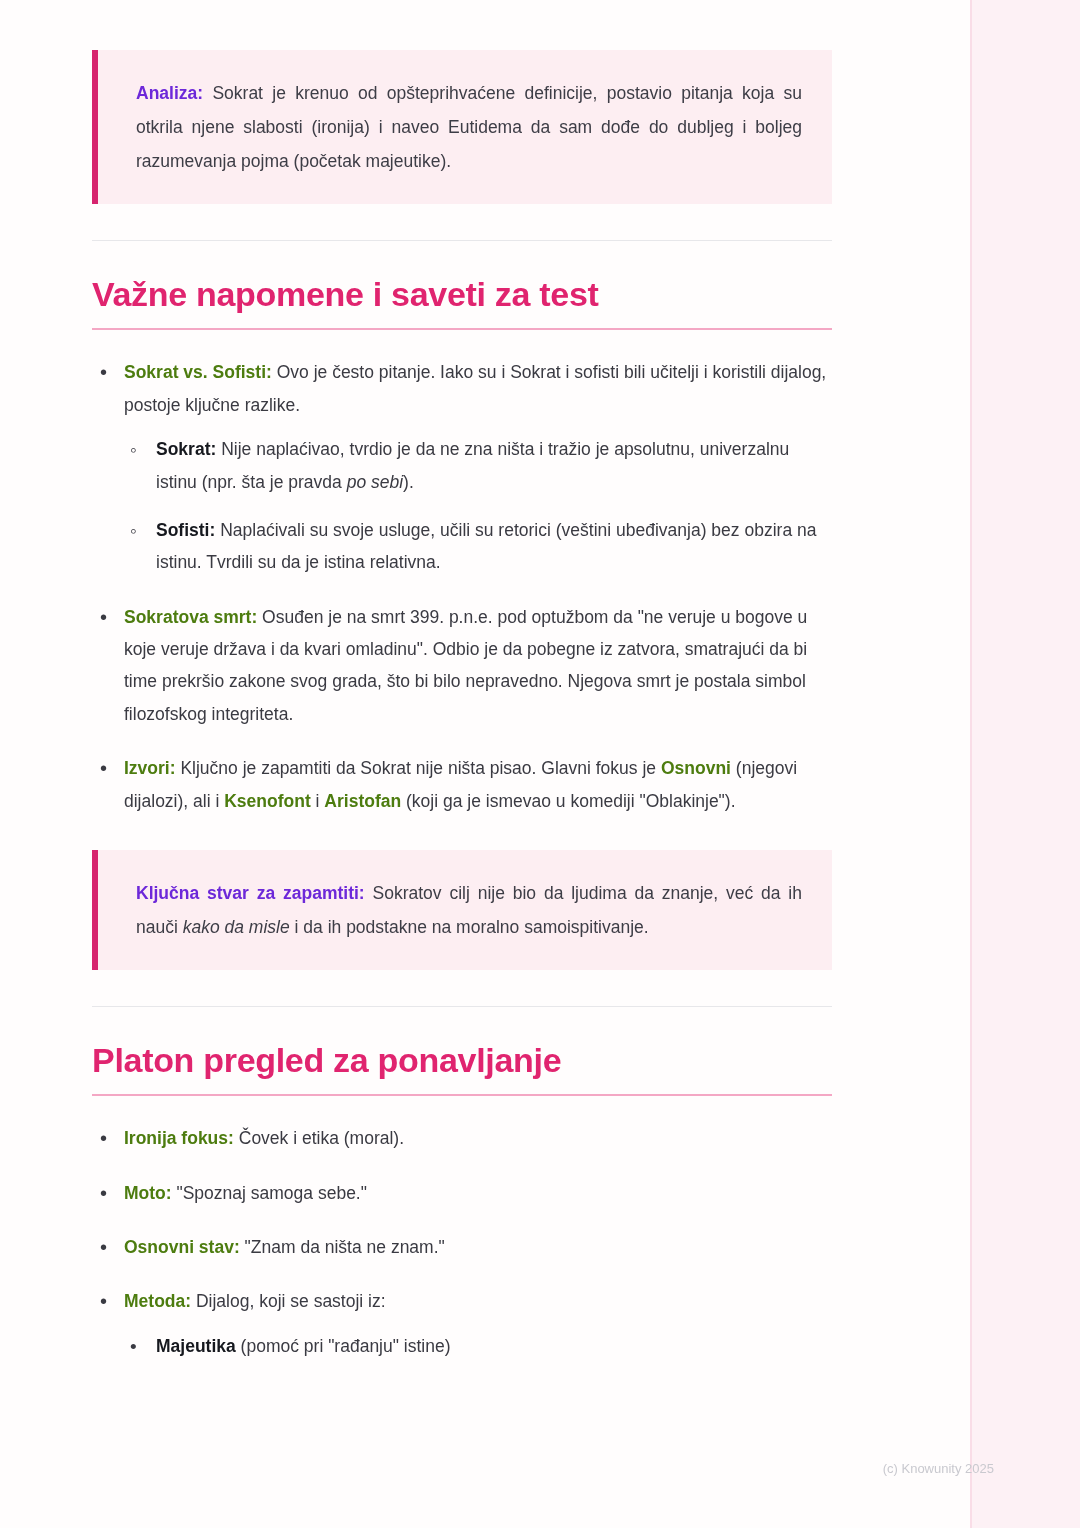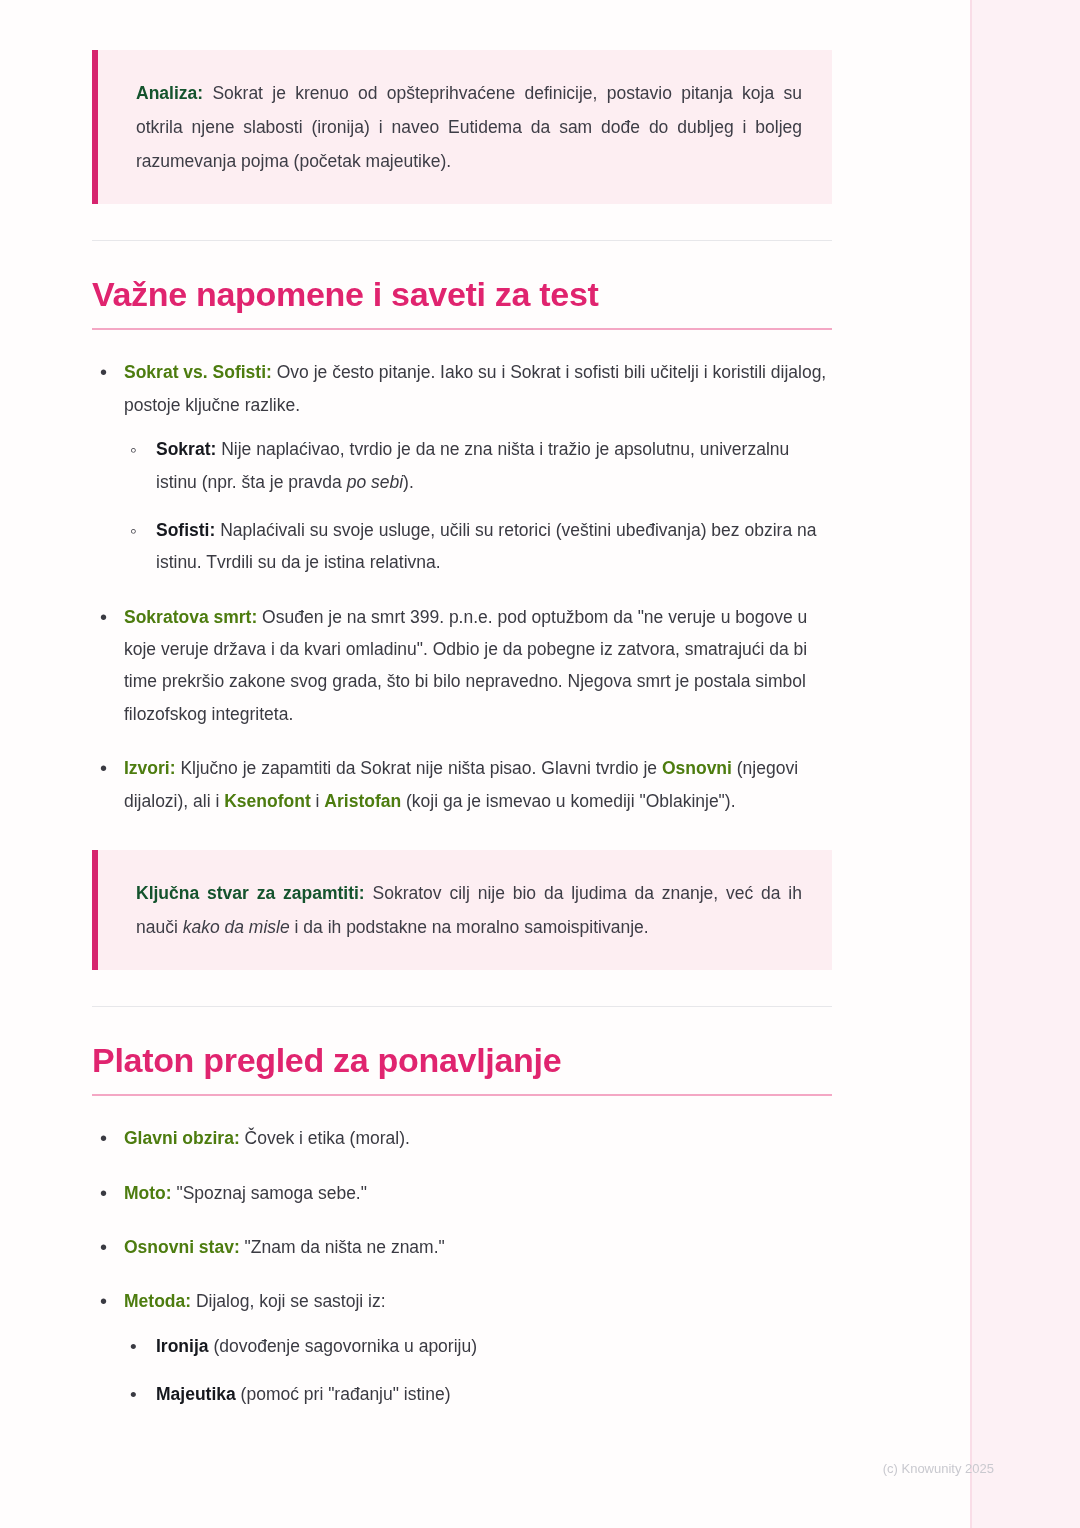--- a/index.html
+++ b/index.html
@@ -51,21 +51,21 @@
     background: #fdeef2;
     border-left: 6px solid #d6246e;
     padding: 26px 30px 26px 38px;
     box-sizing: border-box;
     color: #3d3d46;
     font-size: 17.5px;
     line-height: 1.95;
     text-align: justify;
     margin-bottom: 8px;
   }
-  .callout b { color: #14532d; font-weight: bold; }
+  .callout b { color: #6d28d9; font-weight: bold; }
   .callout i { font-style: italic; }
 
   .divider {
     border: none;
     border-top: 1px solid #e7e7ea;
     margin: 36px 0 34px 0;
   }
 
   h2.section-title {
     color: #e0246f;
@@ -172,49 +172,46 @@
             <b>Sofisti:</b><span> Naplaćivali su svoje usluge, učili su retorici (veštini ubeđivanja) bez obzira na istinu. Tvrdili su da je istina relativna.</span>
           </li>
         </ul>
       </li>
 
       <li>
         <b>Sokratova smrt:</b><span> Osuđen je na smrt 399. p.n.e. pod optužbom da "ne veruje u bogove u koje veruje država i da kvari omladinu". Odbio je da pobegne iz zatvora, smatrajući da bi time prekršio zakone svog grada, što bi bilo nepravedno. Njegova smrt je postala simbol filozofskog integriteta.</span>
       </li>
 
       <li>
-        <b>Izvori:</b><span> Ključno je zapamtiti da Sokrat nije ništa pisao. Glavni tvrdio je </span><b>Osnovni</b><span> (njegovi dijalozi), ali i </span><b>Ksenofont</b><span> i </span><b>Aristofan</b><span> (koji ga je ismevao u komediji "Oblakinje").</span>
+        <b>Izvori:</b><span> Ključno je zapamtiti da Sokrat nije ništa pisao. Glavni fokus je </span><b>Osnovni</b><span> (njegovi dijalozi), ali i </span><b>Ksenofont</b><span> i </span><b>Aristofan</b><span> (koji ga je ismevao u komediji "Oblakinje").</span>
       </li>
     </ul>
 
     <div class="callout" style="margin-top: 33px;">
       <b>Ključna stvar za zapamtiti:</b><span> Sokratov cilj nije bio da ljudima da znanje, već da ih nauči </span><i>kako da misle</i><span> i da ih podstakne na moralno samoispitivanje.</span>
     </div>
 
     <hr class="divider">
 
     <h2 class="section-title">Platon pregled za ponavljanje</h2>
     <hr class="title-rule">
 
     <ul class="lvl1 compact">
       <li>
-        <b>Glavni obzira:</b><span> Čovek i etika (moral).</span>
+        <b>Ironija fokus:</b><span> Čovek i etika (moral).</span>
       </li>
       <li>
         <b>Moto:</b><span> "Spoznaj samoga sebe."</span>
       </li>
       <li>
         <b>Osnovni stav:</b><span> "Znam da ništa ne znam."</span>
       </li>
       <li>
         <b>Metoda:</b><span> Dijalog, koji se sastoji iz:</span>
         <ul class="lvl2 filled">
-          <li>
-            <b>Ironija</b><span> (dovođenje sagovornika u aporiju)</span>
-          </li>
           <li>
             <b>Majeutika</b><span> (pomoć pri "rađanju" istine)</span>
           </li>
         </ul>
       </li>
     </ul>
 
   </div>
 
   <div class="watermark">(c) Knowunity 2025</div>

